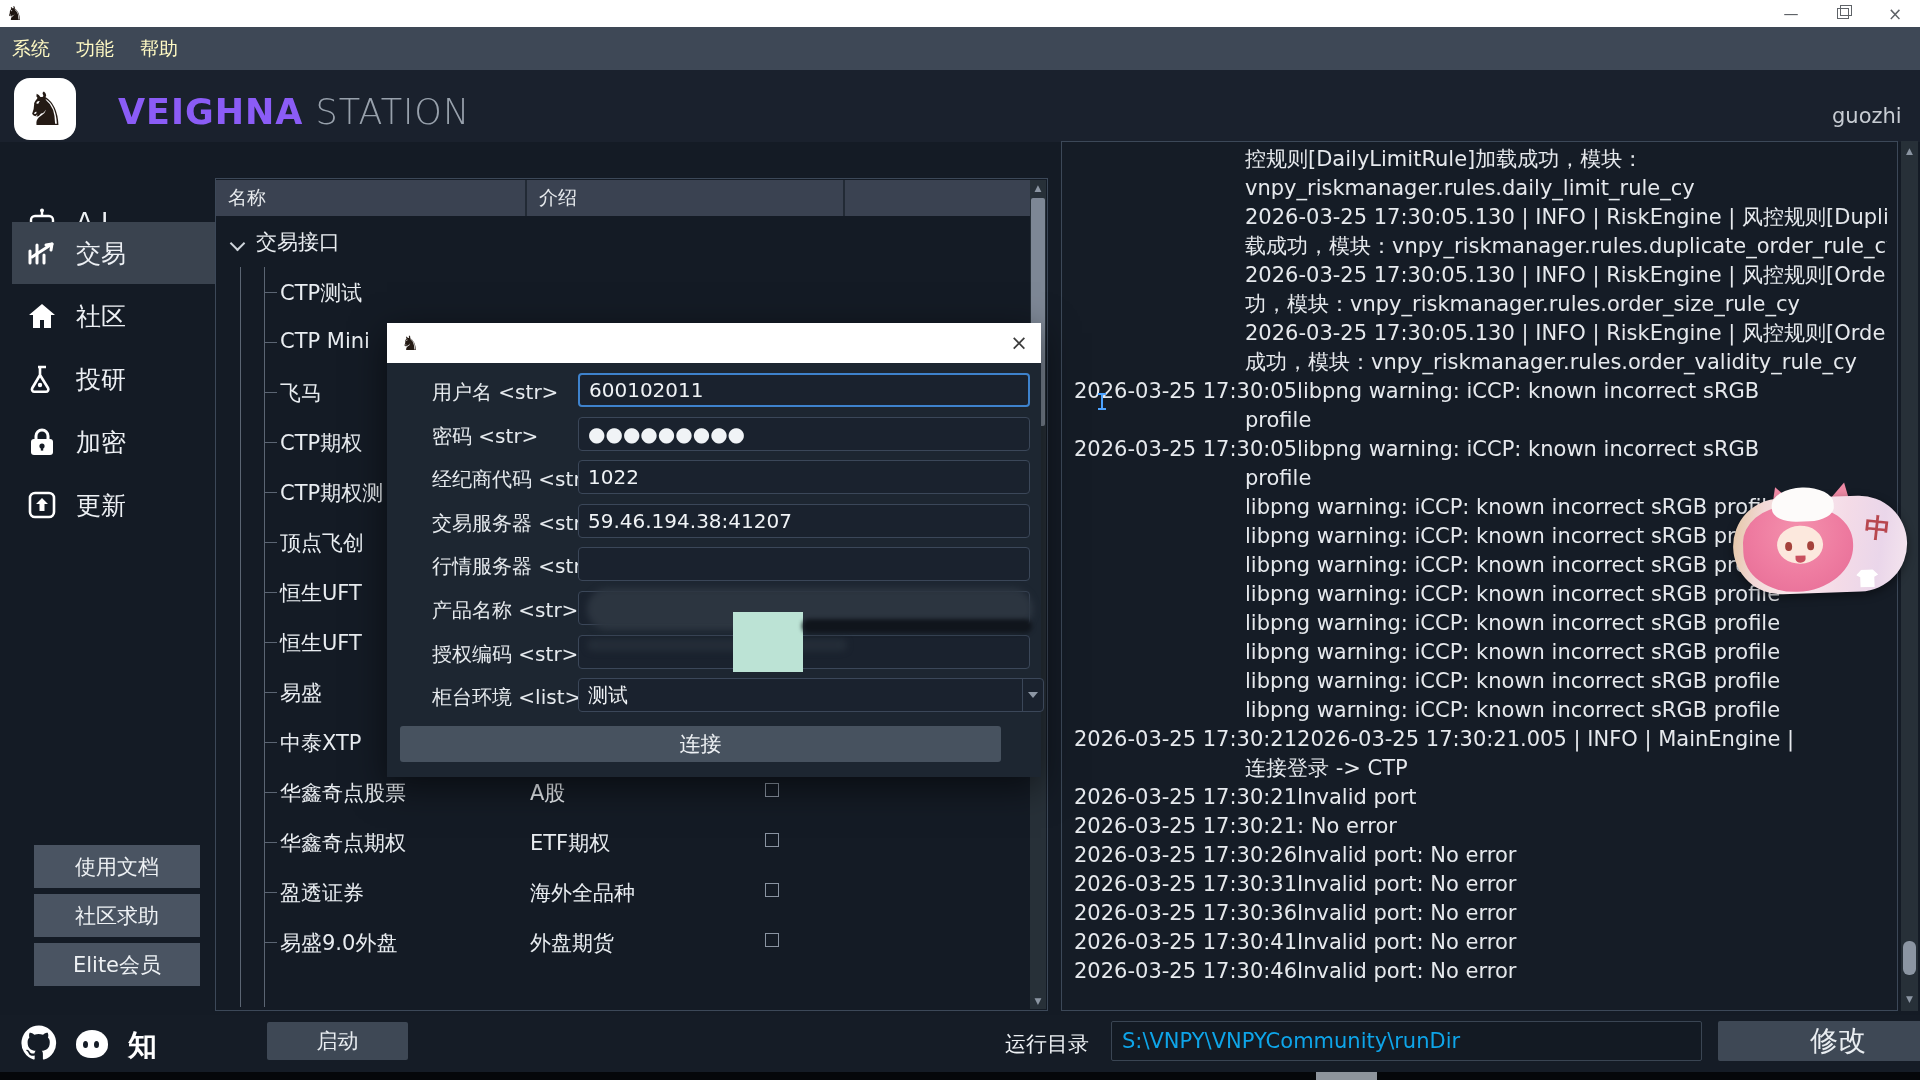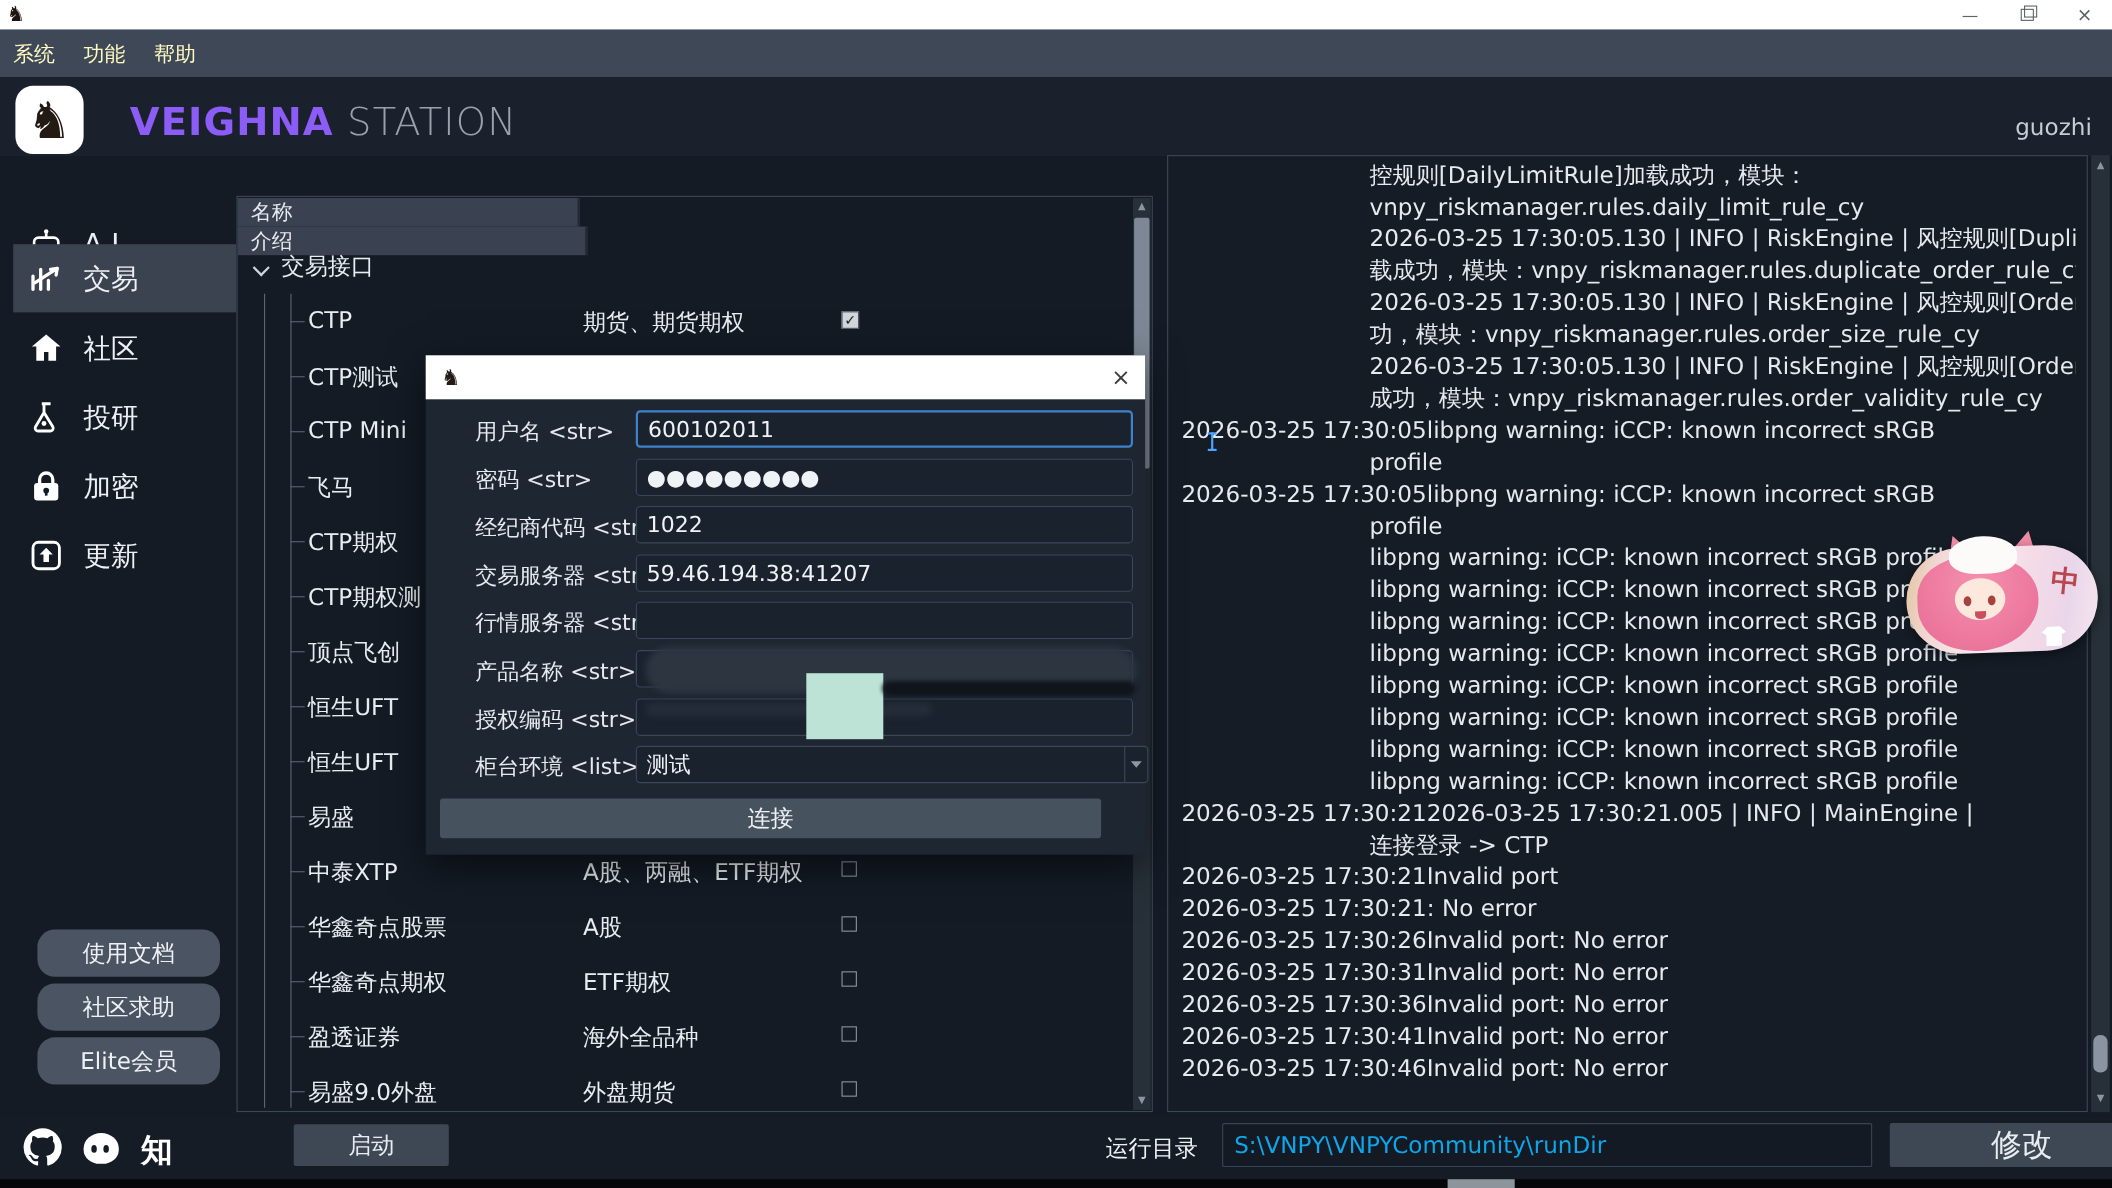--- a/index.html
+++ b/index.html
@@ -32,26 +32,26 @@
   #username{left:1832px;top:104px;font-size:21px;color:#c7ccd3;}
 
   
   #sidebar{left:0;top:142px;width:215px;height:873px;}
   .side-item{position:absolute;left:0;width:215px;height:62px;display:flex;align-items:center;}
   .side-item.active{left:12px;width:203px;background:#3a434f;text-decoration:underline;}
   .side-item .icn{position:absolute;left:26px;width:32px;height:32px;display:flex;align-items:center;justify-content:center;}
   .side-item.active .icn{left:14px;}
   .side-item .lbl{position:absolute;left:76px;font-size:25px;color:#edf0f4;}
   .side-item.active .lbl{left:64px;}
-  .foot-btn{position:absolute;left:34px;width:166px;height:43px;background:#4a5462;border-radius:16px;
+  .foot-btn{position:absolute;left:34px;width:166px;height:43px;background:#4a5462;border-radius:0;
             display:flex;align-items:center;justify-content:center;font-size:21px;color:#eef1f4;}
 
   
   #table-panel{left:215px;top:178px;width:833px;height:833px;border:1px solid #3c4858;box-sizing:border-box;overflow:hidden;background:#141b25;}
-  .thead{position:absolute;left:0;top:1px;height:36px;display:flex;flex-direction:column;}
+  .thead{position:absolute;left:0;top:1px;height:36px;display:flex;}
   .th{background:#3a4251;color:#e8ebee;font-size:19px;display:flex;align-items:center;padding-left:12px;box-sizing:border-box;border-right:2px solid #222a35;}
   .tree-vline{position:absolute;width:1px;background:#5b6573;top:88px;bottom:3px;}
   #grouprow{position:absolute;left:0;top:38px;height:50px;width:100%;display:flex;align-items:center;}
   #grouprow .chev{position:absolute;left:16px;top:21px;width:9px;height:9px;border-right:2px solid #cfd5db;border-bottom:2px solid #cfd5db;transform:rotate(45deg);}
   #grouprow .glabel{position:absolute;left:40px;font-size:21px;}
   #rows{position:absolute;left:0;top:88px;width:100%;}
   .trow{position:relative;height:50px;}
   .trow .tick{position:absolute;left:48px;top:25px;width:13px;height:1px;background:#5b6573;}
   .trow .nm{position:absolute;left:64px;top:12px;font-size:21px;white-space:nowrap;}
   .trow .ds{position:absolute;left:314px;top:12px;font-size:21px;white-space:nowrap;}
@@ -242,26 +242,20 @@
       <div class="th" style="width:186px;border-right:none"></div>
     </div>
     <div class="tree-vline" style="left:24px"></div>
     <div class="tree-vline" style="left:48px"></div>
     <div id="grouprow">
       <span class="chev"></span>
       <span class="glabel">交易接口</span>
     </div>
     <div id="rows">
 
-        <div class="trow checked">
-          <span class="tick"></span>
-          <span class="nm">CTP</span>
-          <span class="ds">期货、期货期权</span>
-          <span class="cb"></span>
-        </div>
 
         <div class="trow nocheck">
           <span class="tick"></span>
           <span class="nm">CTP测试</span>
           <span class="ds"></span>
 
         </div>
 
         <div class="trow nocheck">
           <span class="tick"></span>

